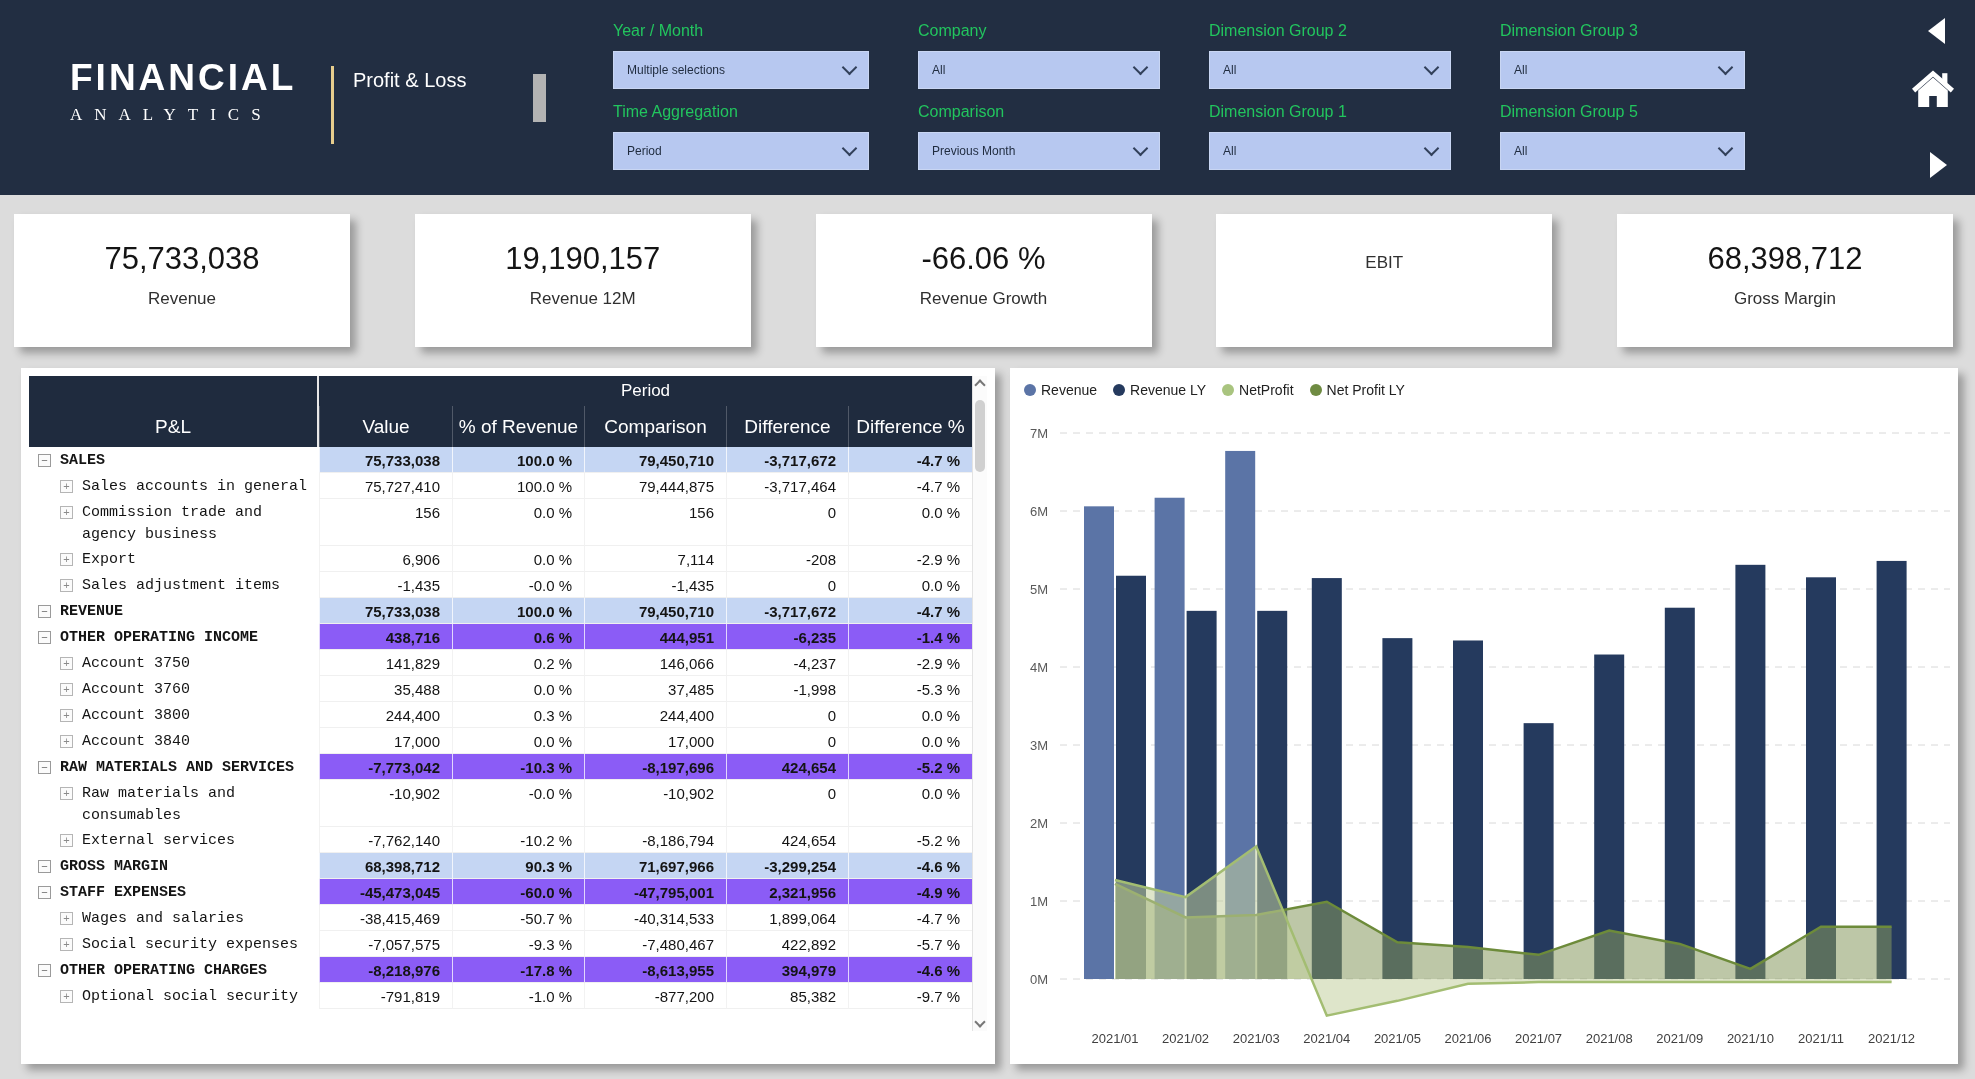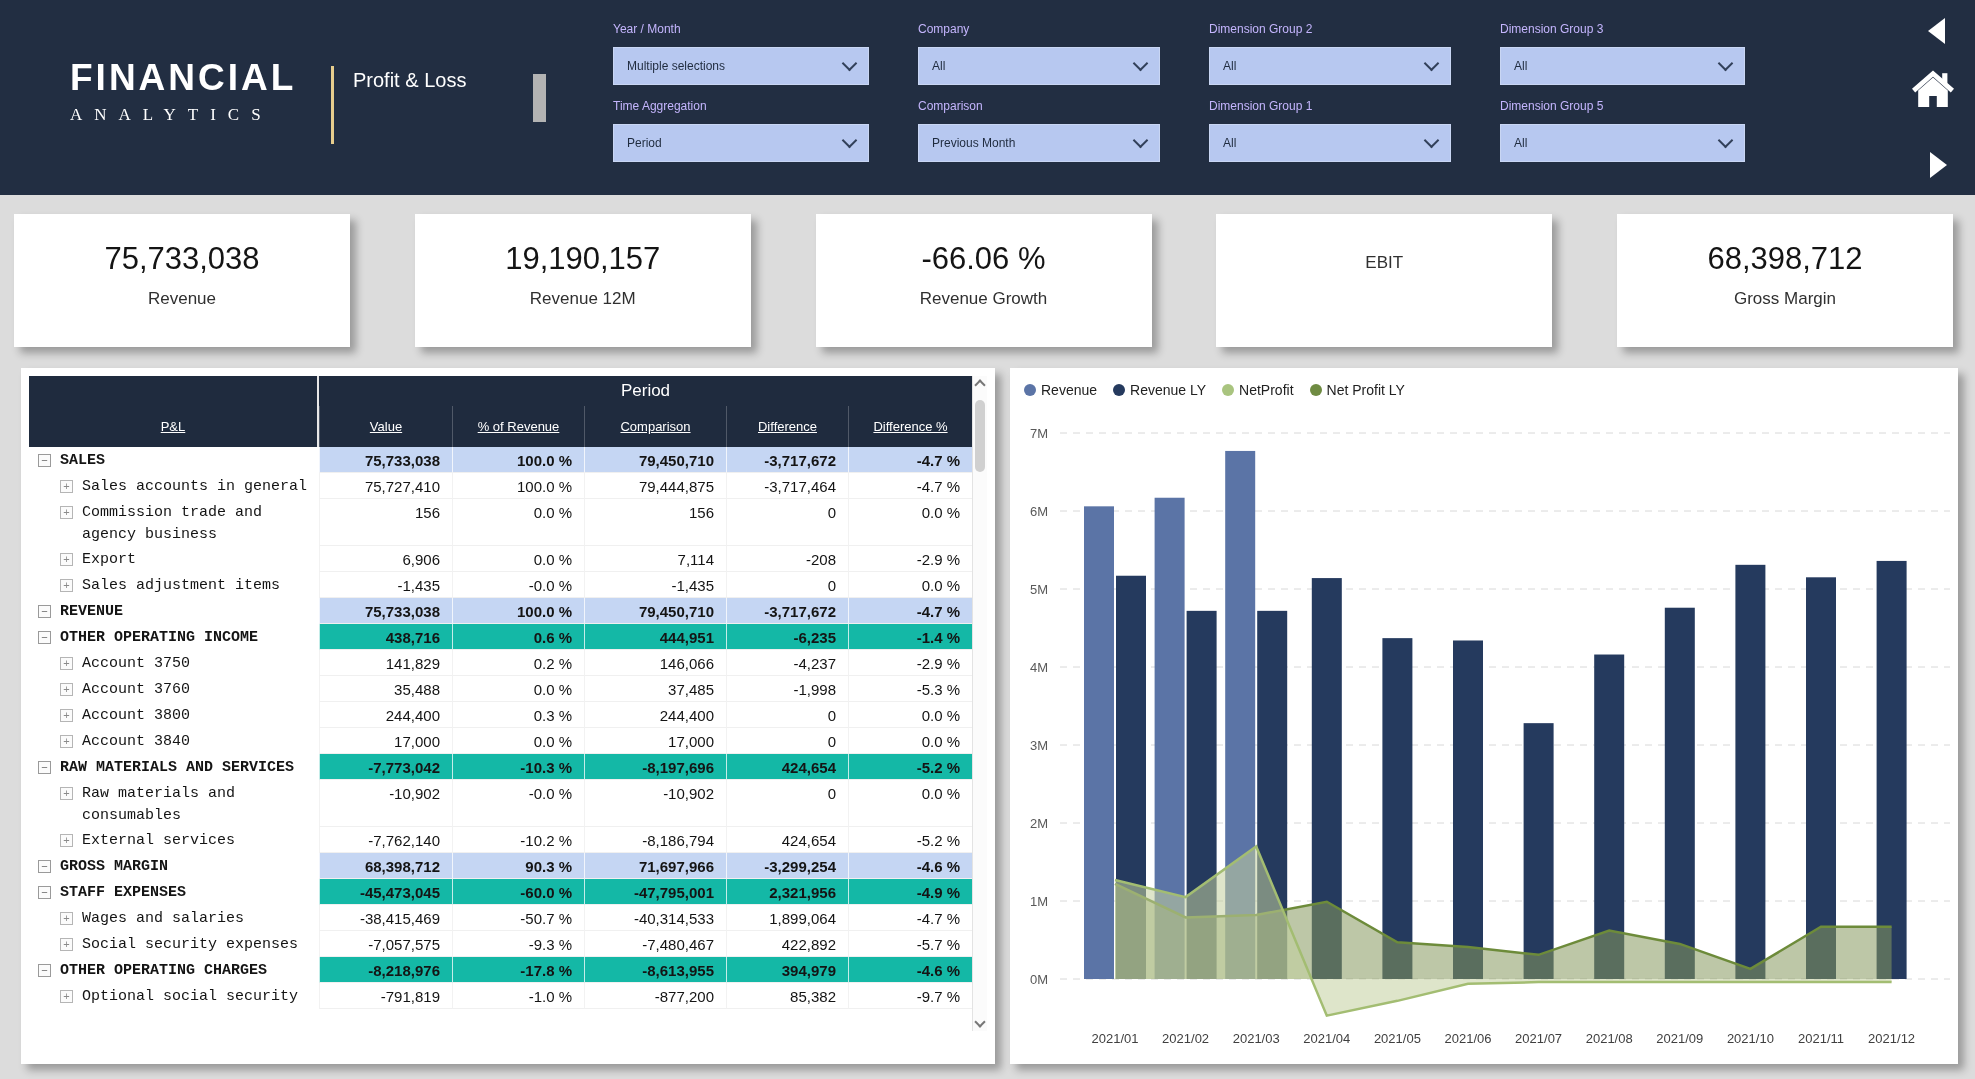--- a/index.html
+++ b/index.html
@@ -11,21 +11,21 @@
   .topbar { position:absolute; left:0; top:0; width:1975px; height:195px; background:#222e42; }
   .logo { position:absolute; left:70px; top:58px; color:#fff; }
   .logo-1 { font-size:37px; font-weight:600; letter-spacing:3px; line-height:1.1; }
   .logo-2 { font-size:17px; font-weight:400; letter-spacing:12px; margin-top:6px;font-family:Liberation Serif, serif; }
   .brand-divider { position:absolute; left:331px; top:66px; width:3px; height:78px; background:#e7cd8d; }
   .page-title { position:absolute; left:353px; top:68px; color:#fff; font-size:20px; font-weight:400; line-height:1.2; width:130px; }
   .pane-handle { position:absolute; left:533px; top:74px; width:13px; height:48px; background:#b3b3b3; }
 
   
   .filters { position:absolute; left:613px; top:22px; display:grid; grid-template-columns:256px 242px 242px 245px; column-gap:49px; row-gap:14px; }
-  .filter-label { color:#c4b5fd; font-size:12px; margin-bottom:11px; }
+  .filter-label { color:#22c55e; font-size:16px; margin-bottom:11px; }
   .dropdown { height:38px; background:#b7c8f0; border:1px solid #c9d6f3; display:flex; align-items:center; justify-content:space-between; padding:0 13px; cursor:pointer; }
   .dropdown-value { color:#1f2b3e; font-size:12px; white-space:nowrap; overflow:hidden; }
   .chev { width:11px; height:11px; border-right:2px solid #32405a; border-bottom:2px solid #32405a; transform:rotate(45deg); margin-top:-6px; flex:none; }
 
   
   .tri-left { position:absolute; right:30px; top:18px; width:0; height:0; border-top:13px solid transparent; border-bottom:13px solid transparent; border-right:17px solid #ffffff; cursor:pointer; }
   .tri-right { position:absolute; right:28px; top:152px; width:0; height:0; border-top:13px solid transparent; border-bottom:13px solid transparent; border-left:17px solid #ffffff; cursor:pointer; }
   .home-btn { position:absolute; right:18px; top:64px; width:48px; height:48px; cursor:pointer; }
 
   
@@ -40,33 +40,33 @@
   #chart-card { left:1010px; width:948px; padding:10px 8px 0 12px; }
 
   
   .t-grid { width:943px; }
   .t-row { display:grid; grid-template-columns:290px 133px 132px 142px 122px 124px; }
   .t-head { background:#1f2b3e; color:#ffffff; }
   .t-head-1 { height:30px; }
   .t-head-2 { height:41px; }
   .corner-cell { border-right:2px solid #e8e8e8; }
   .period-cell { grid-column:2 / 7; display:flex; align-items:center; justify-content:center; font-size:17px; }
-  .h-cell { display:flex; align-items:center; justify-content:center; font-size:13px; border-left:1px solid rgba(255,255,255,0.22); cursor:pointer;text-decoration:underline; }
+  .h-cell { display:flex; align-items:center; justify-content:center; font-size:19px; border-left:1px solid rgba(255,255,255,0.22); cursor:pointer; }
   .h-cell.first { border-left:none; border-right:2px solid #e8e8e8; }
   .t-body { position:relative; }
   .pl-cell { display:flex; align-items:flex-start; padding-top:3px; background:#fff; font-size:15px; color:#141414; line-height:22px; }
   .icon-box { flex:none; width:13px; height:13px; border:1px solid #9a9a9a; background:#fbfbfb; color:#6b6b6b; font-size:11px; line-height:11px; text-align:center; margin-top:4px; cursor:pointer; }
   .lv0 .icon-box { margin-left:9px; }
   .lv1 .icon-box { margin-left:31px; border-color:#b5b5b5; color:#8a8a8a; }
   .pl-text { padding-left:9px; padding-right:6px;font-family:Liberation Mono, monospace; }
   .lv0 .pl-text { font-weight:700; }
   .v-cell { font-size:15px; color:#141414; text-align:right; padding:3px 12px 0 0; line-height:22px; border-left:1px solid #f2f2f2; border-bottom:1px solid #f0f0f0; }
   .t-row.lv0 .v-cell { font-weight:700; }
   .t-row.hl-blue .v-cell { background:#c5d6f3; border-left:1px solid rgba(255,255,255,0.75); }
-  .t-row.hl-gray .v-cell { background:#14b8a6; border-left:1px solid rgba(255,255,255,0.75); }
+  .t-row.hl-gray .v-cell { background:#8b5cf6; border-left:1px solid rgba(255,255,255,0.75); }
 
   
   .t-scroll { position:absolute; right:8px; top:8px; width:15px; height:655px; background:#fbfbfb; border-left:1px solid #e3e3e3; }
   .t-scroll .sc-chev { position:absolute; left:3px; width:8px; height:8px; border-right:2px solid #777; border-bottom:2px solid #777; cursor:pointer; }
   .sc-up { top:5px; transform:rotate(-135deg); }
   .sc-down { bottom:5px; transform:rotate(45deg); }
   .sc-thumb { position:absolute; left:2px; top:24px; width:10px; height:72px; background:#d0d0d0; border-radius:5px; cursor:pointer; }
 
   
   .legend { display:flex; align-items:center; gap:16px; height:24px; padding-left:2px; }

